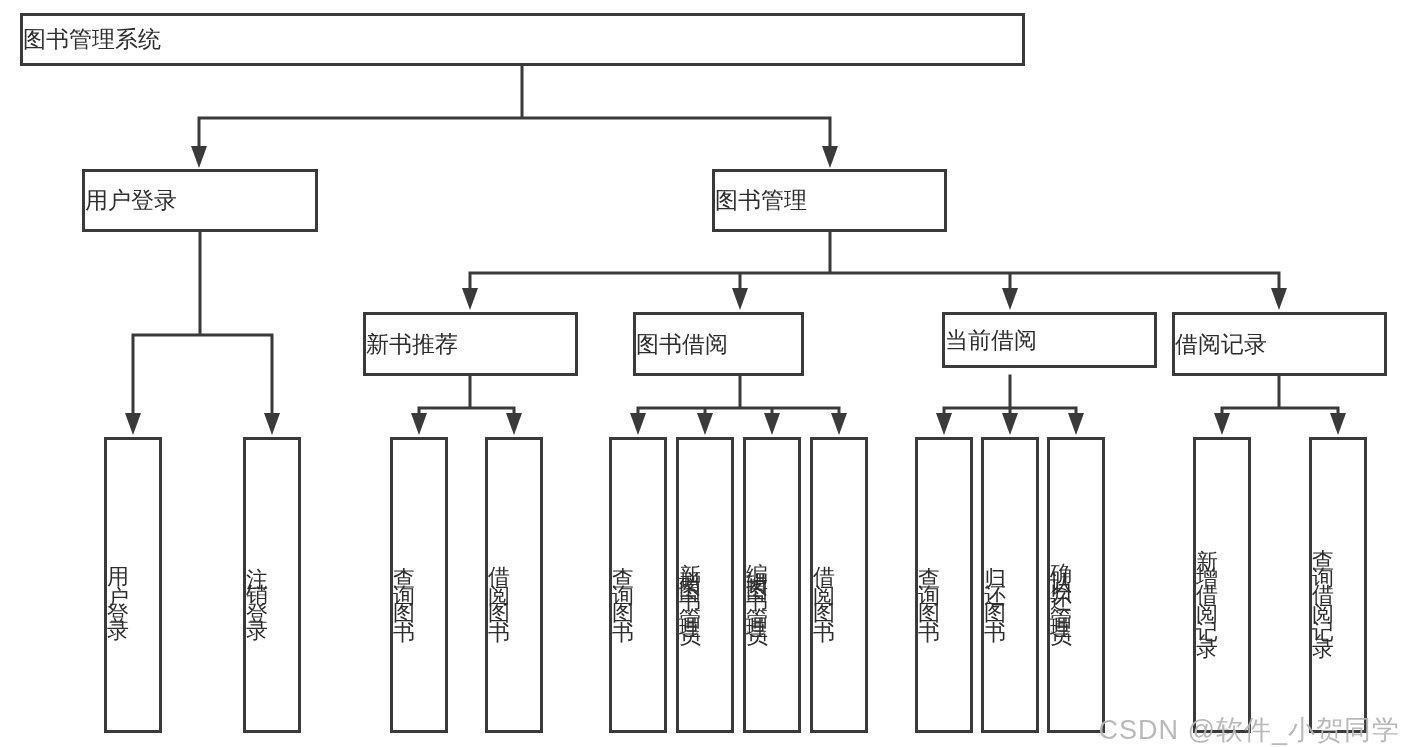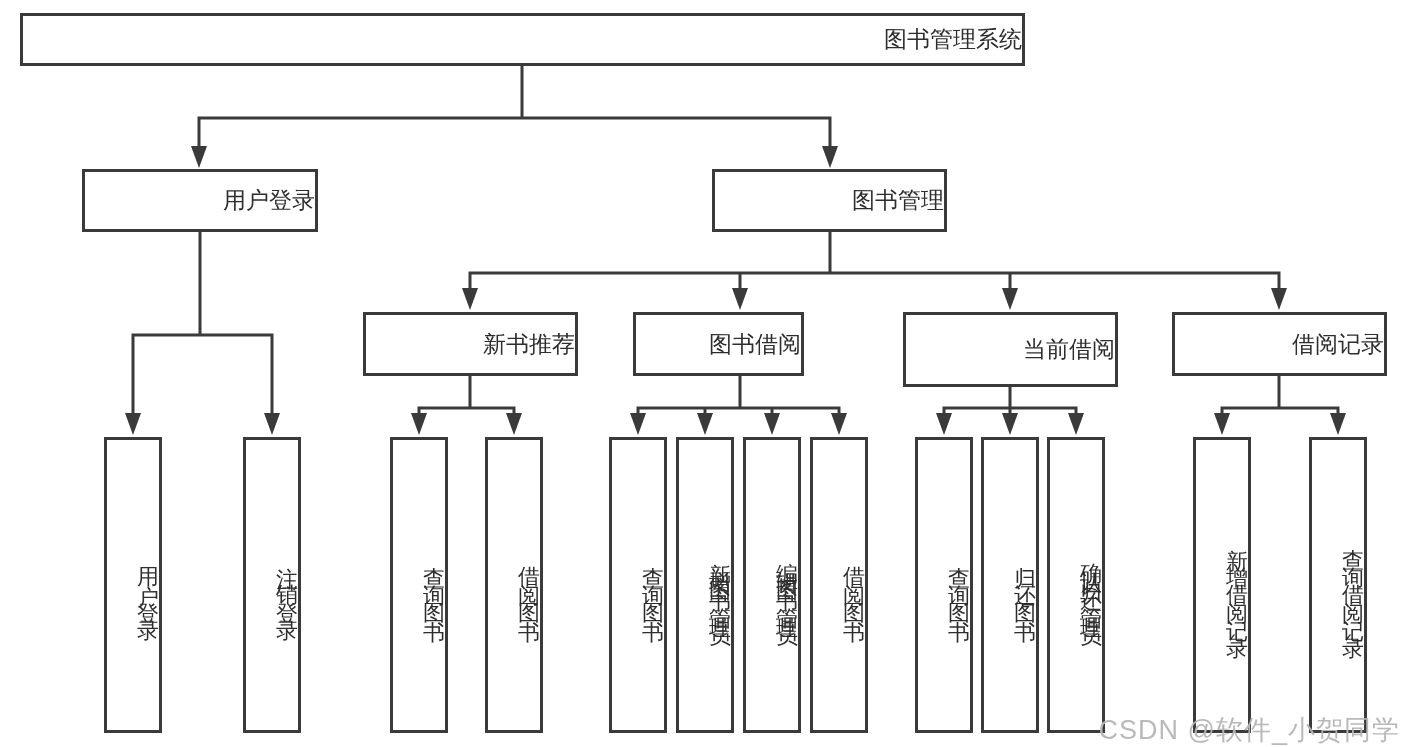--- a/index.html
+++ b/index.html
@@ -13,21 +13,21 @@
     width:1405px;height:747px;position:relative;overflow:hidden;
     font-family:"Liberation Sans","DejaVu Sans",sans-serif;
   }
   .canvas{position:absolute;left:0;top:0;width:1405px;height:747px;}
   svg.wires{position:absolute;left:0;top:0;}
   .wires .shaft{fill:none;stroke:var(--line);stroke-width:3;stroke-linecap:square;}
   .wires .head{fill:var(--line);stroke:none;}
   .node{
     position:absolute;box-sizing:border-box;background:#fff;
     border:3px solid var(--line);
-    display:flex;align-items:center;justify-content:flex-end;
+    display:flex;align-items:center;justify-content:flex-start;
     color:var(--text);font-size:23px;line-height:1;white-space:nowrap;
   }
   .leaf{font-size:22px;}
   .leaf .label{
     writing-mode:vertical-rl;text-orientation:mixed;
     letter-spacing:18px;line-height:1;
   }
   .leaf.long .label{letter-spacing:9px;}
   .watermark{
     position:absolute;top:712px;right:5px;
@@ -100,21 +100,21 @@
   <div class="node" style="left:712px;top:169px;width:235px;height:63px">
     <span class="label">图书管理</span>
   </div>
 
   <div class="node" style="left:363px;top:312px;width:215px;height:64px">
     <span class="label">新书推荐</span>
   </div>
   <div class="node" style="left:633px;top:312px;width:171px;height:64px">
     <span class="label">图书借阅</span>
   </div>
-  <div class="node" style="left:903px;top:312px;width:215px;height:75px">
+  <div class="node" style="left:942px;top:312px;width:215px;height:56px">
     <span class="label">当前借阅</span>
   </div>
   <div class="node" style="left:1172px;top:312px;width:215px;height:64px">
     <span class="label">借阅记录</span>
   </div>
 
   <div class="node leaf" style="left:104px;top:437px;width:58px;height:296px">
     <span class="label">用户登录</span>
   </div>
   <div class="node leaf" style="left:243px;top:437px;width:58px;height:296px">

